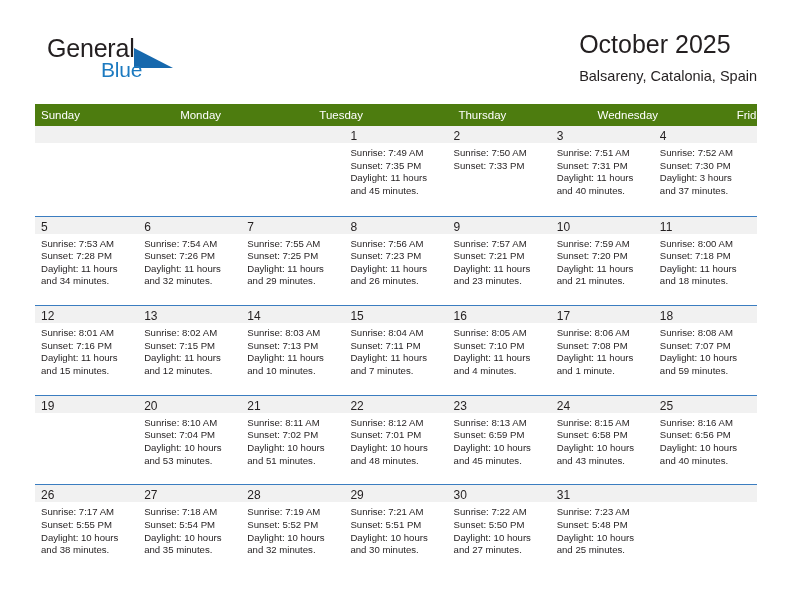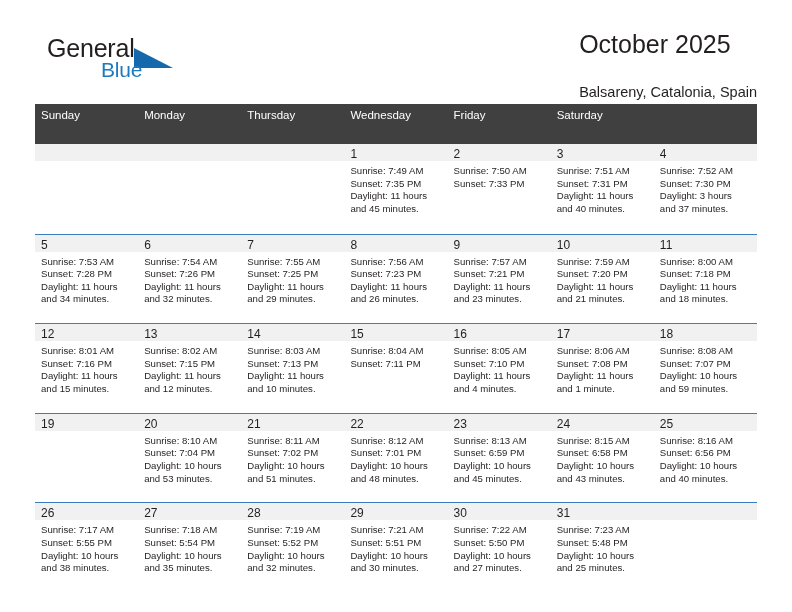--- a/index.html
+++ b/index.html
@@ -54,37 +54,38 @@
     right: 0; top: 0;
     text-align: left;
   }
   .cal-title {
     font-size: 25px;
     color: #231f20;
     line-height: 32px;
     white-space: nowrap;
   }
   .cal-subtitle {
-    margin-top: 23px;
+    margin-top: 7px;
     font-size: 14.5px;
     color: #231f20;
     line-height: 18px;
     white-space: nowrap;
   }
 
   
   .calendar {
     position: absolute;
     left: 35px; top: 104px;
     width: 722px;
   }
   .weekday-row {
     display: flex;
-    background: #404040;
-    height: 40px;
+    background: #4d7c0f;
+    height: 22px;
+    gap: 36px;
   }
   .weekday {
     flex: 0 0 103.142857px;
     width: 103.142857px;
     color: #ffffff;
     font-size: 11.5px;
     line-height: 22px;
     padding-left: 6px;
     white-space: nowrap;
     overflow: hidden;
@@ -141,20 +142,21 @@
     <div class="title-block">
       <div class="cal-title">October 2025</div>
       <div class="cal-subtitle">Balsareny, Catalonia, Spain</div>
     </div>
   </div>
 
   <div class="calendar">
     <div class="weekday-row">
       <div class="weekday">Sunday</div>
       <div class="weekday">Monday</div>
+      <div class="weekday">Tuesday</div>
       <div class="weekday">Thursday</div>
       <div class="weekday">Wednesday</div>
       <div class="weekday">Friday</div>
       <div class="weekday">Saturday</div>
     </div>
 
     <div id="weeks-container">
         <div class="week">
           <div class="week-inner">
             <div class="daycell empty">
@@ -283,20 +285,21 @@
                 <div>Sunrise: 8:03 AM</div>
                 <div>Sunset: 7:13 PM</div>
                 <div class="wrapline">Daylight: 11 hours and 10 minutes.</div>
               </div>
             </div>
             <div class="daycell">
               <div class="daynum-band"><span class="daynum">15</span></div>
               <div class="details">
                 <div>Sunrise: 8:04 AM</div>
                 <div>Sunset: 7:11 PM</div>
+                <div class="wrapline">Daylight: 11 hours and 7 minutes.</div>
               </div>
             </div>
             <div class="daycell">
               <div class="daynum-band"><span class="daynum">16</span></div>
               <div class="details">
                 <div>Sunrise: 8:05 AM</div>
                 <div>Sunset: 7:10 PM</div>
                 <div class="wrapline">Daylight: 11 hours and 4 minutes.</div>
               </div>
             </div>

